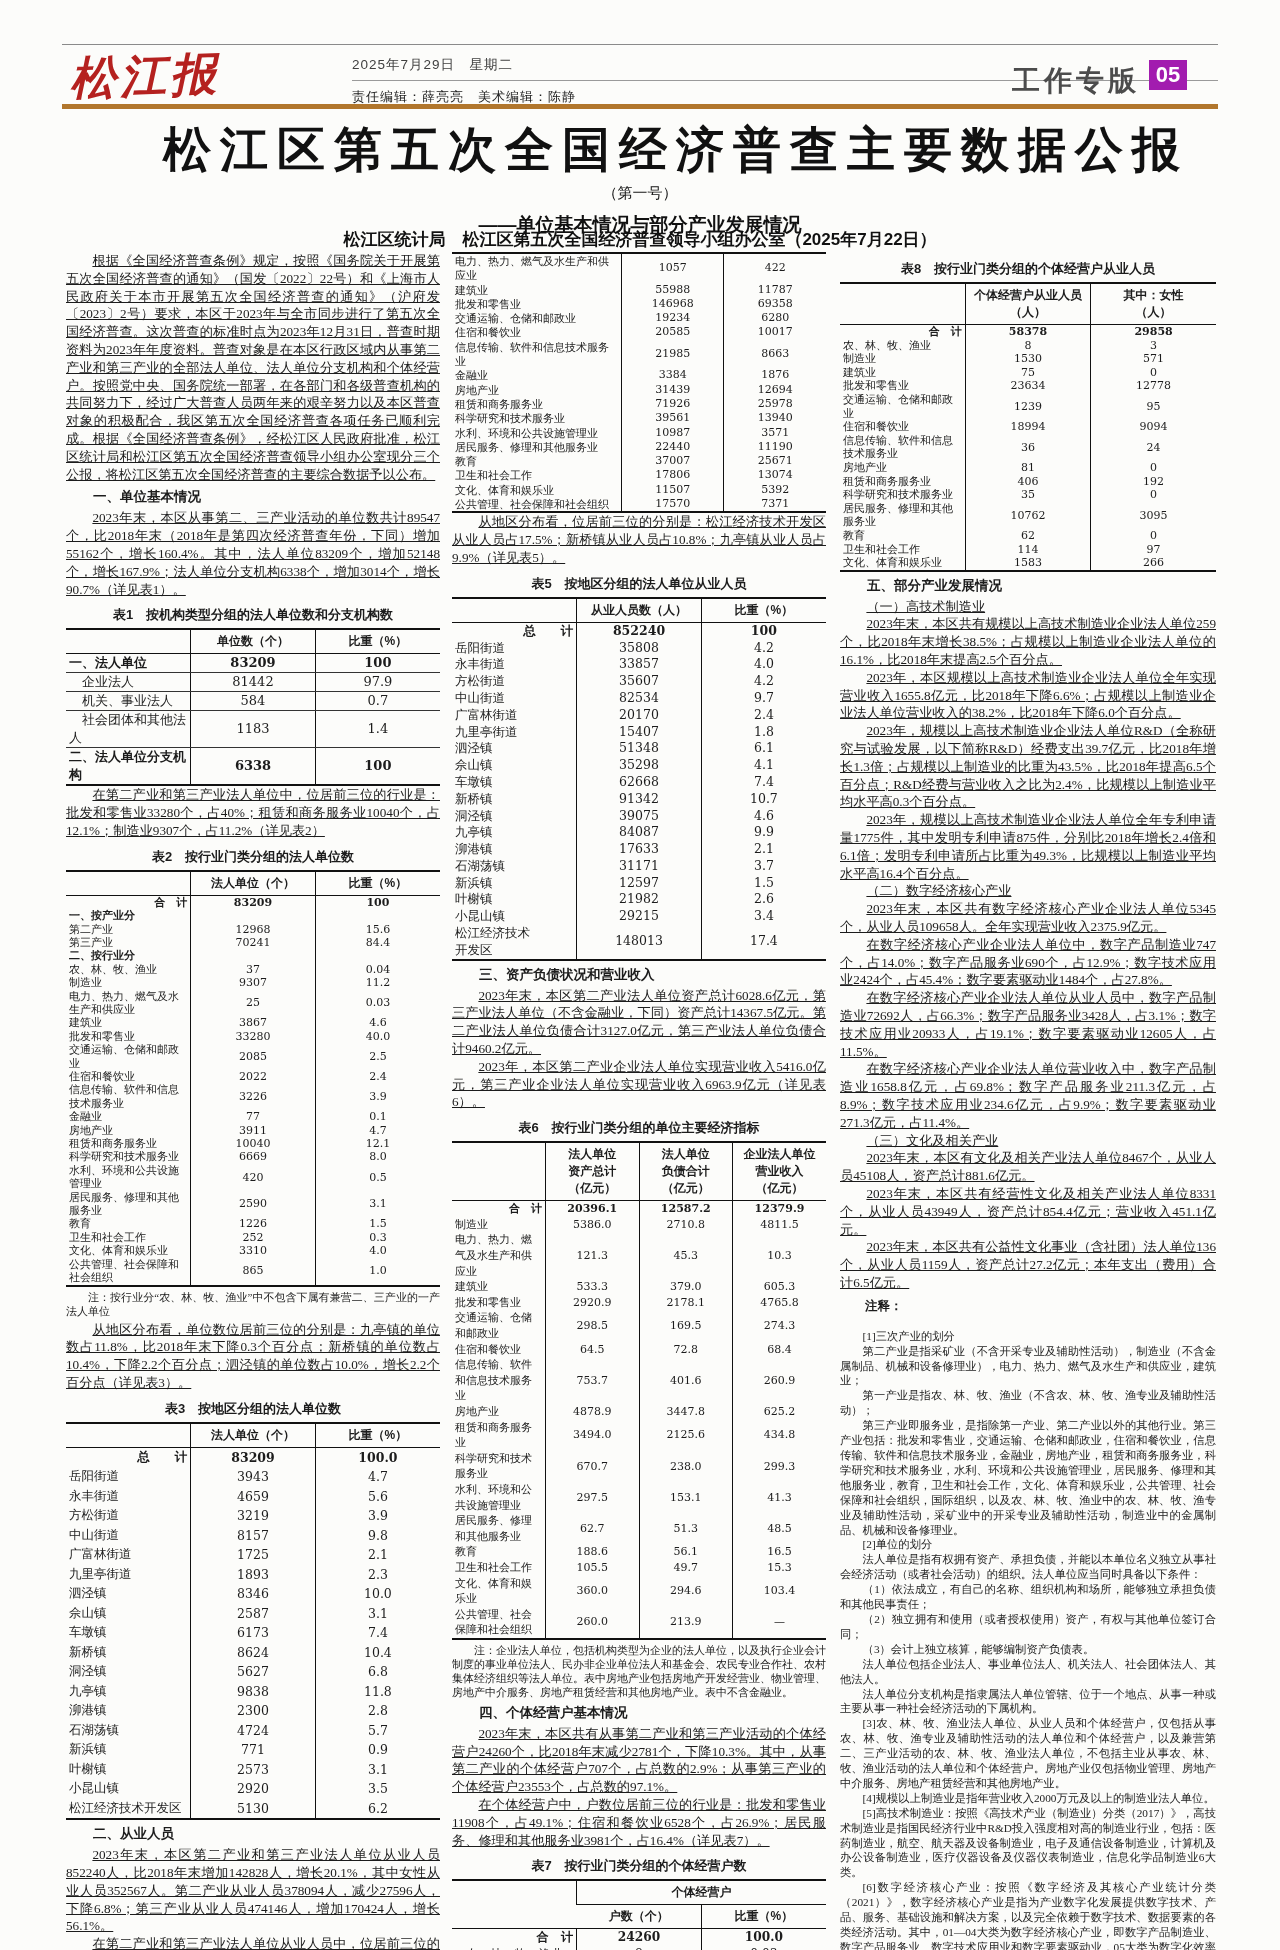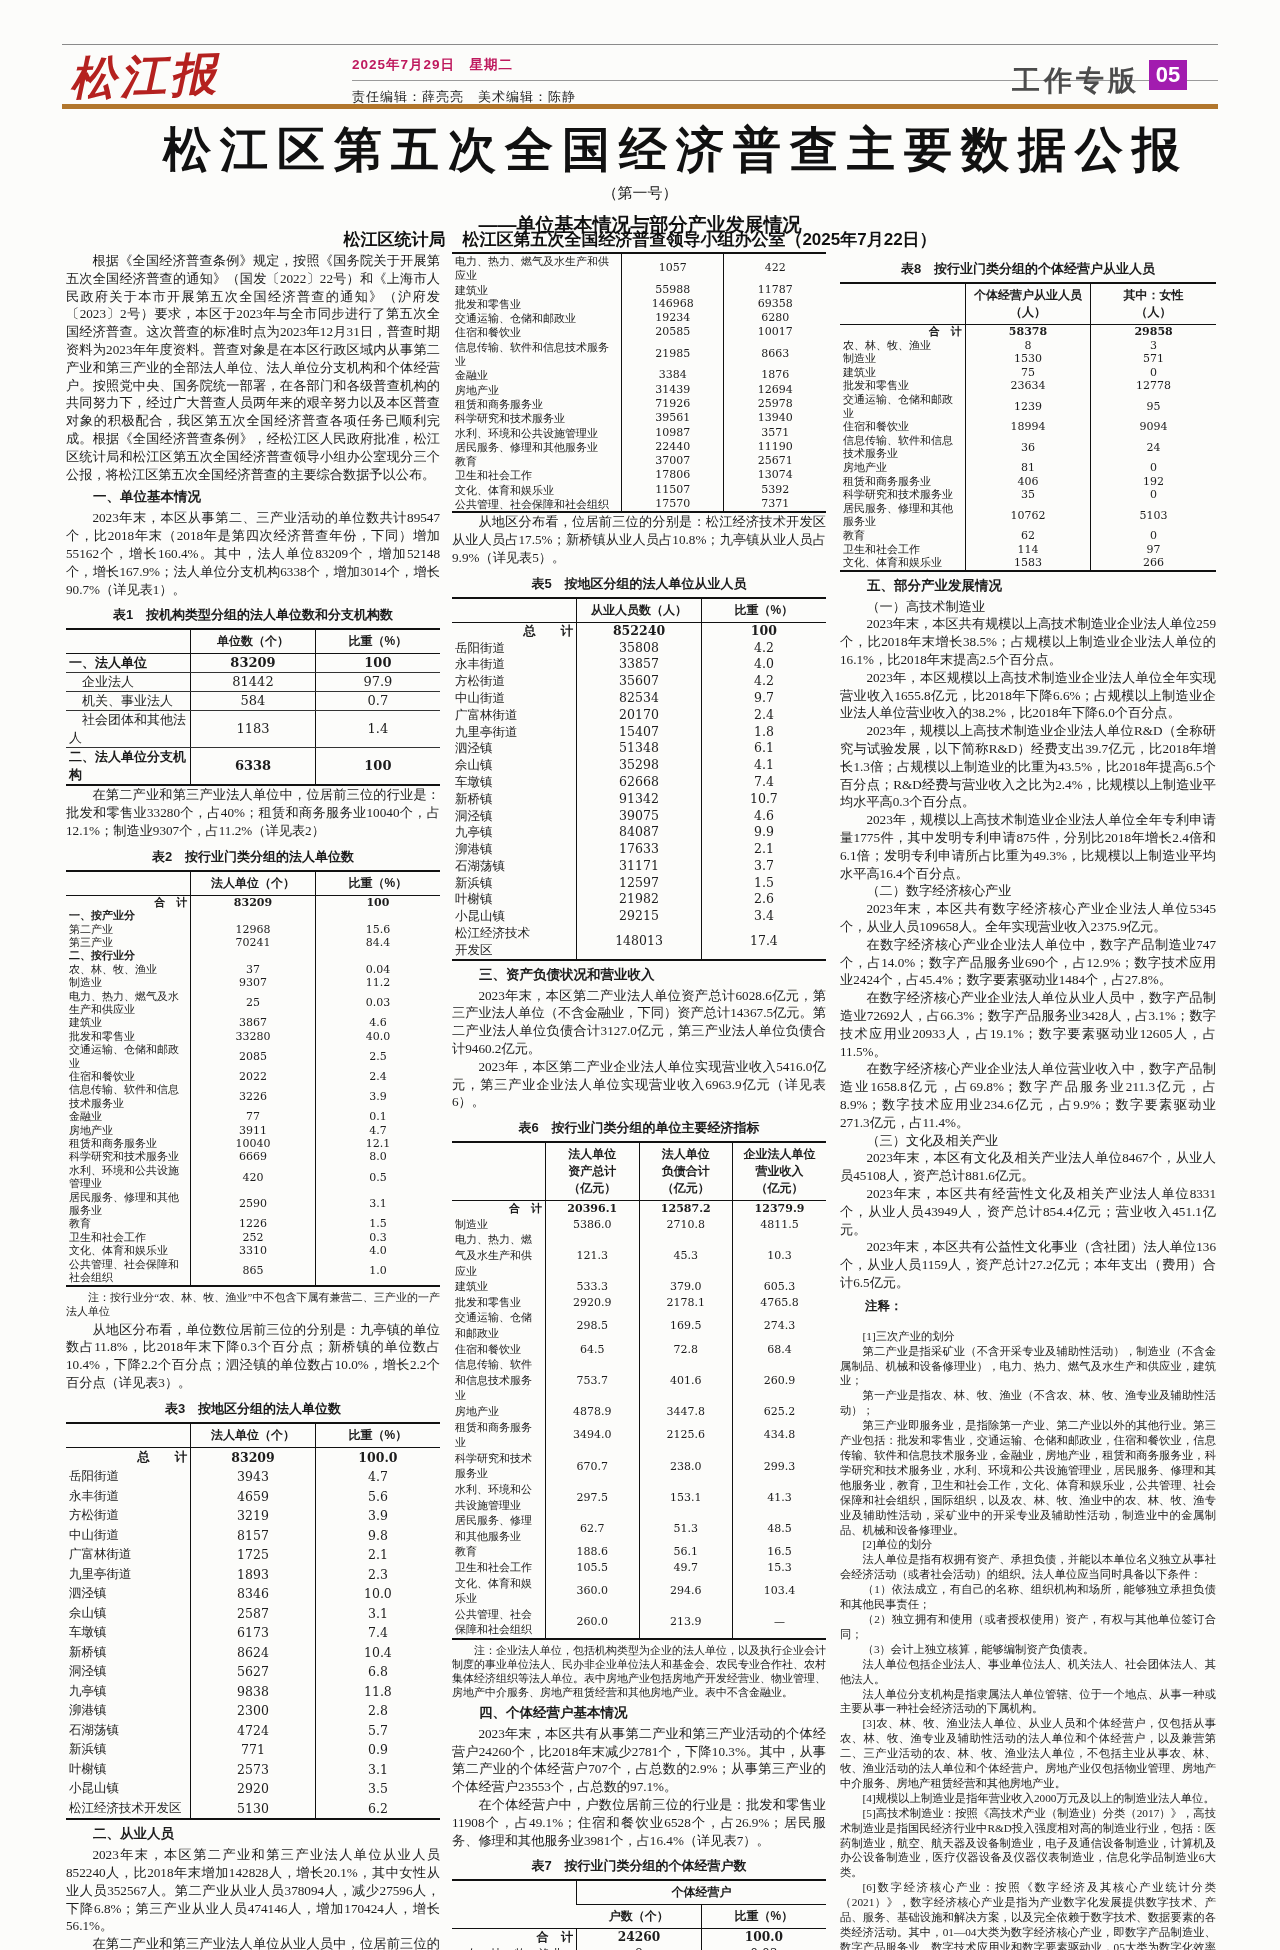--- a/index.html
+++ b/index.html
@@ -4,41 +4,41 @@
 <style>
   html,body{margin:0;padding:0;background:#e8e8e4;}
   .page{position:relative;width:1280px;height:1950px;margin:0 auto;background:#fcfcfa;
         overflow:hidden;font-family:"Liberation Serif","DejaVu Serif",serif;color:#1c1c1c;}
   .abs{position:absolute;}
   
   .rule-top{left:62px;top:44px;width:1156px;height:1px;background:#8a8a8a;}
   .logo{left:70px;top:46px;font-size:46px;font-weight:bold;font-style:italic;
         color:#b5211f;font-family:"DejaVu Serif",serif;transform:rotate(-2deg);letter-spacing:4px;}
   .mast-sans{font-family:"Liberation Sans",sans-serif;}
-  .date-line{left:352px;top:56px;font-size:13.5px;color:#be185d;letter-spacing:1px;font-weight:bold;}
+  .date-line{left:352px;top:56px;font-size:13.5px;color:#404040;letter-spacing:1px;}
   .mid-rule{left:352px;top:80px;width:866px;height:1px;background:#9a9a9a;}
   .editors-line{left:352px;top:88px;font-size:13px;color:#222;letter-spacing:1px;}
   .section-label{right:140px;top:62px;font-size:28px;font-weight:bold;color:#4c4c4c;letter-spacing:4px;}
   .pagenum{right:93px;top:60px;width:38px;height:30px;background:#a21caf;color:#fff;
            font-size:22px;font-weight:bold;text-align:center;line-height:30px;}
   .accent-rule{left:62px;top:104px;width:1156px;height:5px;background:#b1762c;}
   
   .main-title{left:0;top:118px;width:100%;text-align:center;font-size:48px;font-weight:900;
               font-family:"Liberation Sans",sans-serif;letter-spacing:9px;color:#111;padding-left:36px;}
   .issue-no{left:0;top:184px;width:100%;text-align:center;font-size:15px;color:#111;}
   .subtitle{left:0;top:204px;width:100%;text-align:center;font-size:19px;font-weight:bold;
             font-family:"Liberation Sans",sans-serif;color:#111;margin-top:8px;}
   .byline{left:0;top:228px;width:100%;text-align:center;font-size:17px;font-weight:bold;
           font-family:"Liberation Sans",sans-serif;color:#111;}
   
   .col{position:absolute;top:252px;height:1698px;overflow:hidden;}
   .c1{left:66px;width:374px;}
   .c2{left:452px;width:374px;}
   .c3{left:840px;width:376px;}
-  p.body{margin:0;font-size:13.2px;line-height:17.8px;text-align:justify;text-indent:2em;}
+  p.body{margin:0;font-size:13.2px;line-height:17.8px;text-align:justify;text-indent:2em;text-decoration:underline;}
   .hd{margin:5px 0 3px;font-size:13.5px;font-weight:bold;font-family:"Liberation Sans",sans-serif;
       text-indent:2em;}
   .sub-hd{margin:4px 0 2px;font-size:13.2px;font-weight:normal;text-indent:2em;}
   .tbl-title{margin:8px 0 4px;text-align:center;font-size:13px;font-weight:bold;
              font-family:"Liberation Sans",sans-serif;}
   .small-note{margin:3px 0;font-size:11px;line-height:14px;text-align:justify;text-indent:2em;color:#222;}
   
   table.data{width:100%;border-collapse:collapse;border-top:2px solid #111;border-bottom:2px solid #111;
              table-layout:fixed;}
   table.data th{font-weight:bold;font-family:"Liberation Sans",sans-serif;border-bottom:1px solid #111;
@@ -784,21 +784,21 @@
             <td class="num">192</td>
           </tr>
           <tr>
             <td class="lbl">科学研究和技术服务业</td>
             <td class="num">35</td>
             <td class="num">0</td>
           </tr>
           <tr>
             <td class="lbl">居民服务、修理和其他服务业</td>
             <td class="num">10762</td>
-            <td class="num">5103</td>
+            <td class="num">3095</td>
           </tr>
           <tr>
             <td class="lbl">教育</td>
             <td class="num">62</td>
             <td class="num">0</td>
           </tr>
           <tr>
             <td class="lbl">卫生和社会工作</td>
             <td class="num">114</td>
             <td class="num">97</td>

